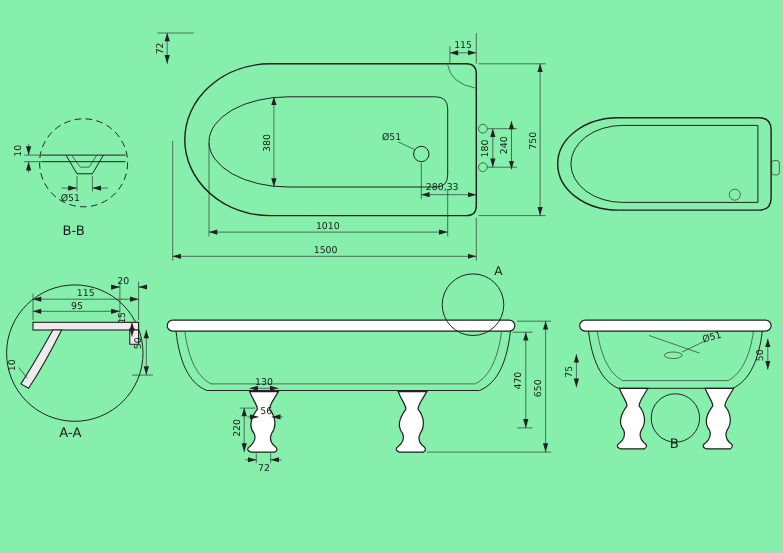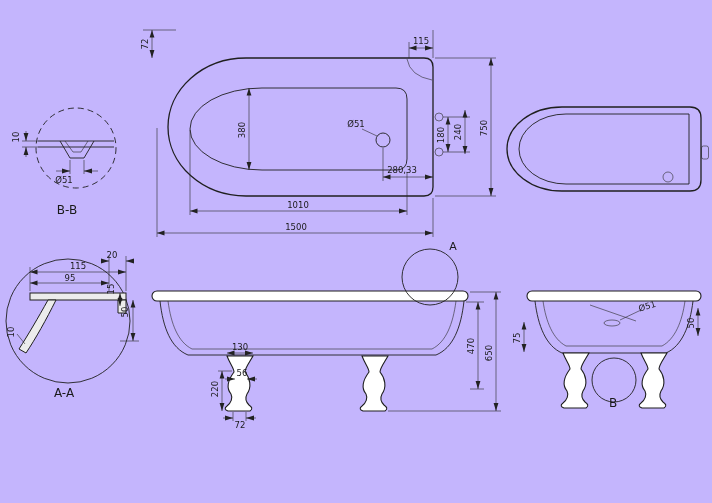--- a/index.html
+++ b/index.html
@@ -1,16 +1,16 @@
 <!DOCTYPE html>
 <html><head>
 <meta charset="utf-8">
 <style>
   html,body{margin:0;padding:0;background:#ffffff;}
-  .canvas{position:relative;width:712px;height:503px;background:#c4b5fd;overflow:hidden;
+  .canvas{position:relative;width:712px;height:503px;background:#86efac;overflow:hidden;
           font-family:"DejaVu Sans",sans-serif;}
   svg{display:block;}
   .ol{fill:none;stroke:#1f1f1f;stroke-width:1.3;stroke-linejoin:round;}
   .md{fill:none;stroke:#1f1f1f;stroke-width:.9;stroke-linejoin:round;}
   .tn{fill:none;stroke:#2a2a2a;stroke-width:.6;}
   .dm{fill:none;stroke:#2a2a2a;stroke-width:.6;}
   .sec{fill:#ececec;stroke:#1f1f1f;stroke-width:1;}
   .wh{fill:#ffffff;stroke:#1f1f1f;stroke-width:1.1;}
   text{fill:#1a1a1a;font-size:8.5px;font-family:"DejaVu Sans",sans-serif;}
   .lb{font-size:12px;}

